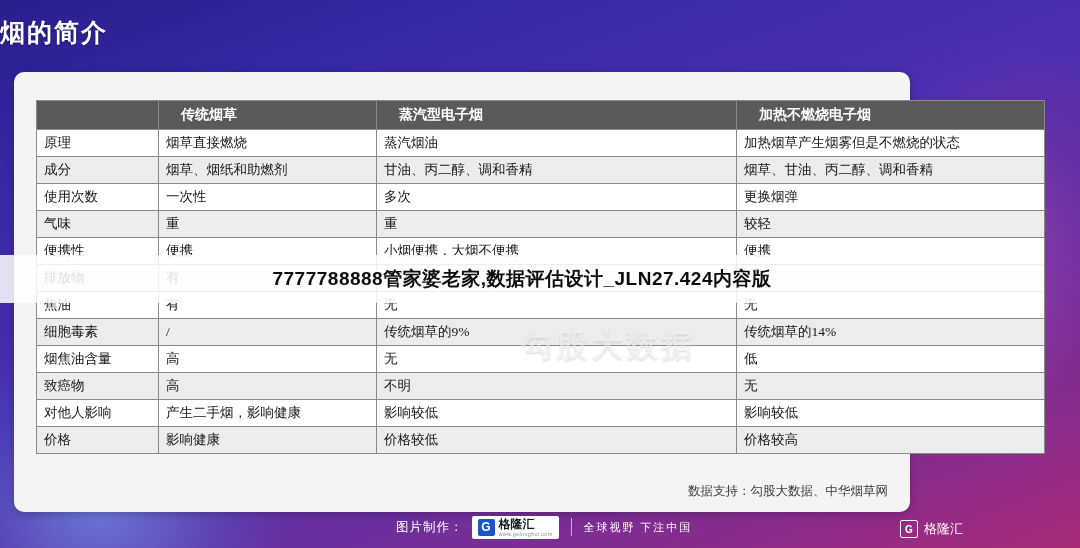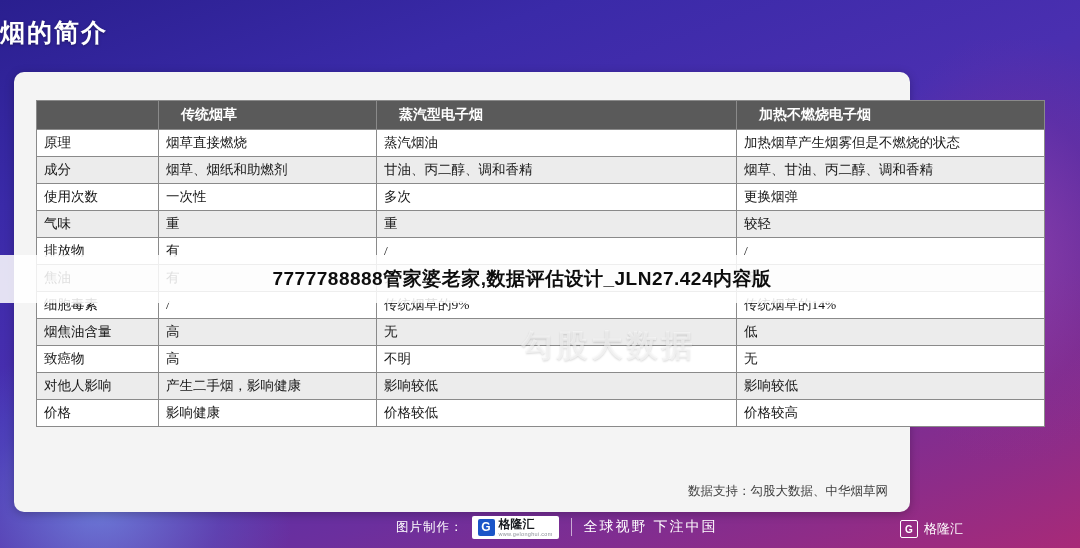--- a/index.html
+++ b/index.html
@@ -214,22 +214,23 @@
     margin-top: 2px;
   }
   .divider-v {
     width: 1px;
     height: 18px;
     background: rgba(255,255,255,0.6);
     margin: 0 12px 0 2px;
   }
   .slogan {
     color: #ffffff;
-    font-size: 14px;
+    font-size: 11px;
     letter-spacing: 2px;
+    font-family: Liberation Serif, serif;
   }
   .footer-right {
     position: absolute;
     right: 16px;
     bottom: 10px;
     display: flex;
     align-items: center;
     color: #ffffff;
     font-size: 13px;
   }
@@ -290,20 +291,26 @@
           <td>使用次数</td>
           <td>一次性</td>
           <td>多次</td>
           <td>更换烟弹</td>
         </tr>
         <tr>
           <td>气味</td>
           <td>重</td>
           <td>重</td>
           <td>较轻</td>
+        </tr>
+        <tr>
+          <td>便携性</td>
+          <td>便携</td>
+          <td>小烟便携，大烟不便携</td>
+          <td>便携</td>
         </tr>
         <tr>
           <td>排放物</td>
           <td>有</td>
           <td>/</td>
           <td>/</td>
         </tr>
         <tr>
           <td>焦油</td>
           <td>有</td>

